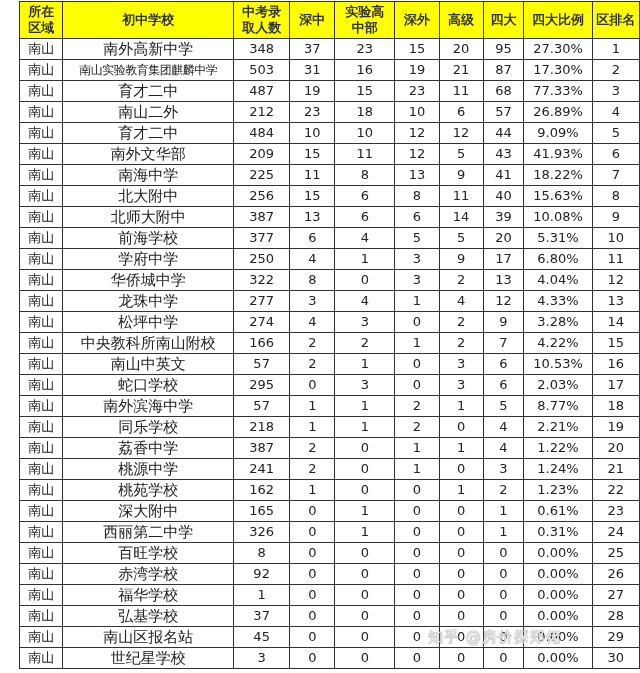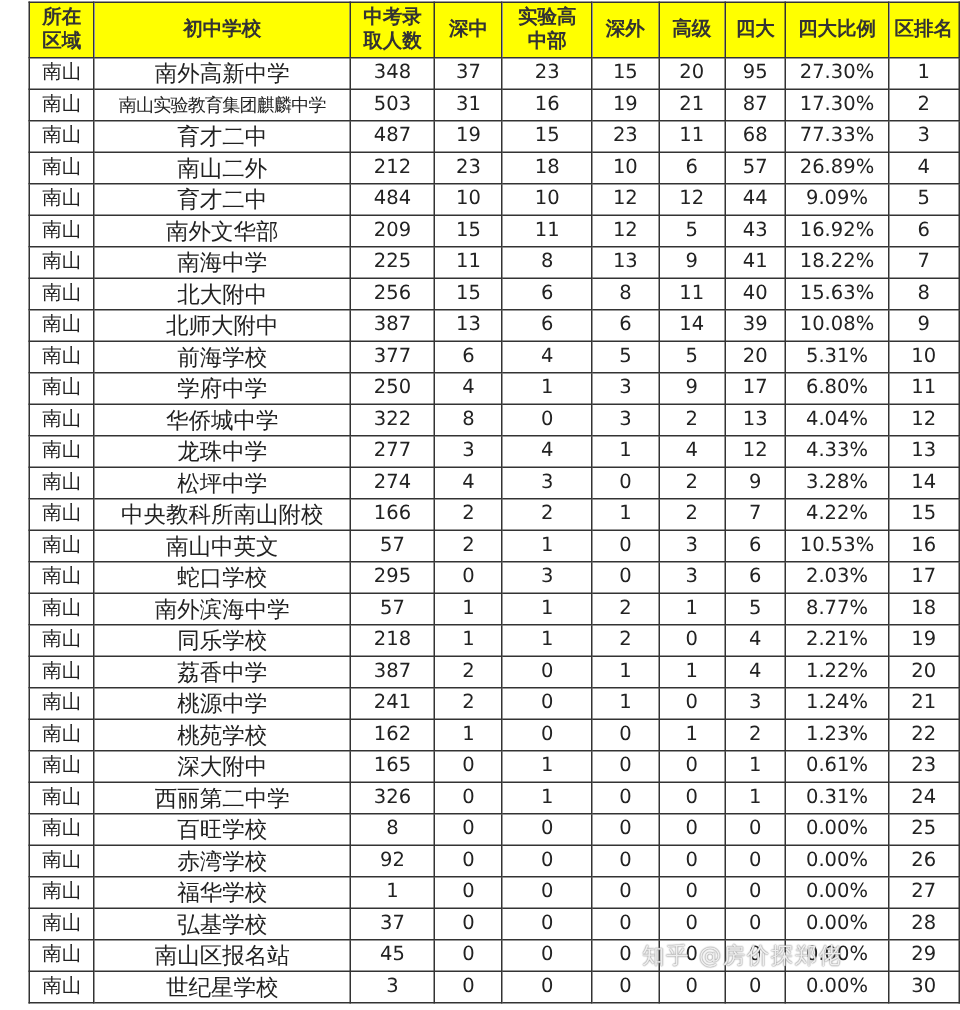--- a/index.html
+++ b/index.html
@@ -128,21 +128,21 @@
       </tr>
       <tr>
         <td>南山</td>
         <td class="school">南外文华部</td>
         <td>209</td>
         <td>15</td>
         <td>11</td>
         <td>12</td>
         <td>5</td>
         <td>43</td>
-        <td>16.92%</td>
+        <td>41.93%</td>
         <td>6</td>
       </tr>
       <tr>
         <td>南山</td>
         <td class="school">南海中学</td>
         <td>225</td>
         <td>11</td>
         <td>8</td>
         <td>13</td>
         <td>9</td>

